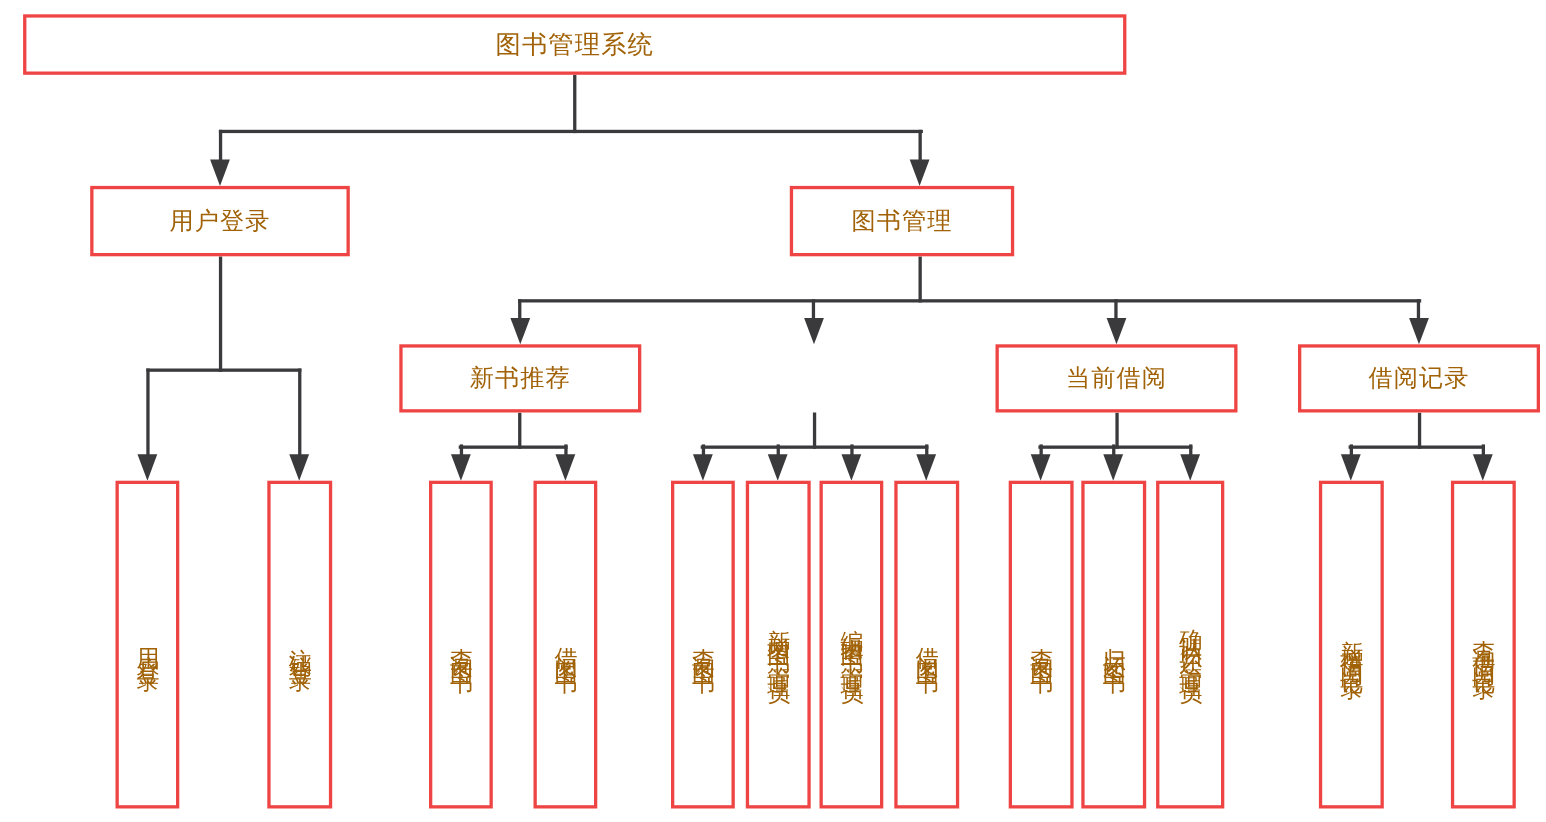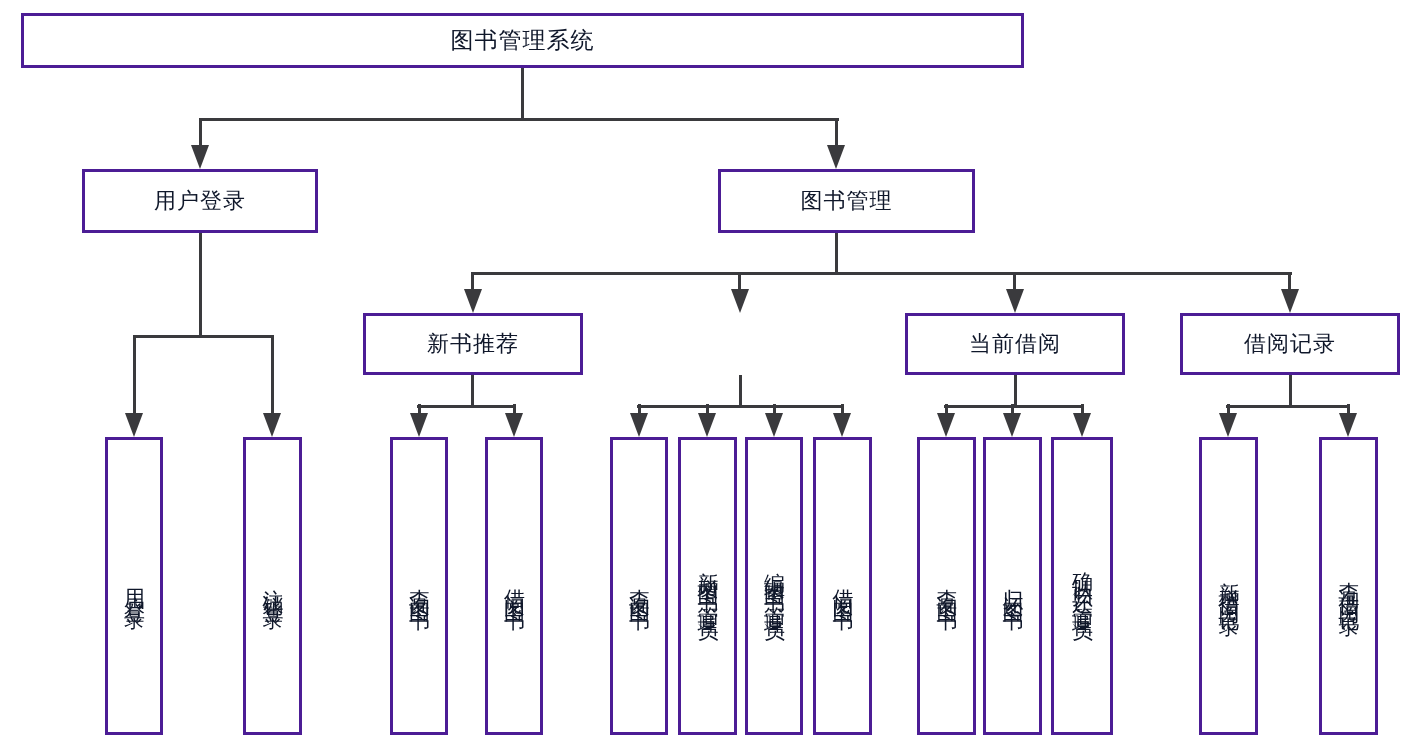--- a/index.html
+++ b/index.html
@@ -6,24 +6,24 @@
   .canvas{
     position:relative;
     width:1405px;height:747px;
     background:#ffffff;
     font-family:"DejaVu Sans","Liberation Sans",sans-serif;
     overflow:hidden;
   }
   .box{
     position:absolute;
     background:#ffffff;
-    border:3px solid #4c1d95;
+    border:3px solid #ef4444;
     box-sizing:border-box;
     display:flex;align-items:center;justify-content:center;
-    color:#0f172a;
+    color:#a16207;
     z-index:2;
   }
   .hbox{font-size:22px;letter-spacing:1px;}
   .rootbox{font-size:23px;}
   .vbox{
     writing-mode:vertical-rl;
     text-orientation:mixed;
     font-size:21px;
     letter-spacing:7px;
     line-height:1;
@@ -57,21 +57,21 @@
   <div class="box hbox rootbox" style="left:21px;top:13px;width:1003px;height:55px;">图书管理系统</div>
 
   <div class="vline" style="left:521px;top:68px;height:53px;"></div>
   <div class="hline" style="left:199px;top:118px;width:640px;"></div>
   <div class="vline" style="left:199px;top:118px;height:31px;"></div>
   <div class="vline" style="left:835px;top:118px;height:31px;"></div>
   <div class="arrow" style="left:191px;top:145px;"></div>
   <div class="arrow" style="left:827px;top:145px;"></div>
 
   <div class="box hbox" style="left:82px;top:169px;width:236px;height:64px;">用户登录</div>
-  <div class="box hbox" style="left:718px;top:169px;width:257px;height:64px;">图书管理</div>
+  <div class="box hbox" style="left:718px;top:169px;width:204px;height:64px;">图书管理</div>
 
   <div class="vline" style="left:199px;top:233px;height:105px;"></div>
   <div class="hline" style="left:133px;top:335px;width:141px;"></div>
   <div class="vline" style="left:133px;top:335px;height:82px;"></div>
   <div class="vline" style="left:271px;top:335px;height:82px;"></div>
   <div class="arrow" style="left:125px;top:413px;"></div>
   <div class="arrow" style="left:263px;top:413px;"></div>
 
   <div class="vline" style="left:835px;top:233px;height:42px;"></div>
   <div class="hline" style="left:471px;top:272px;width:821px;"></div>

